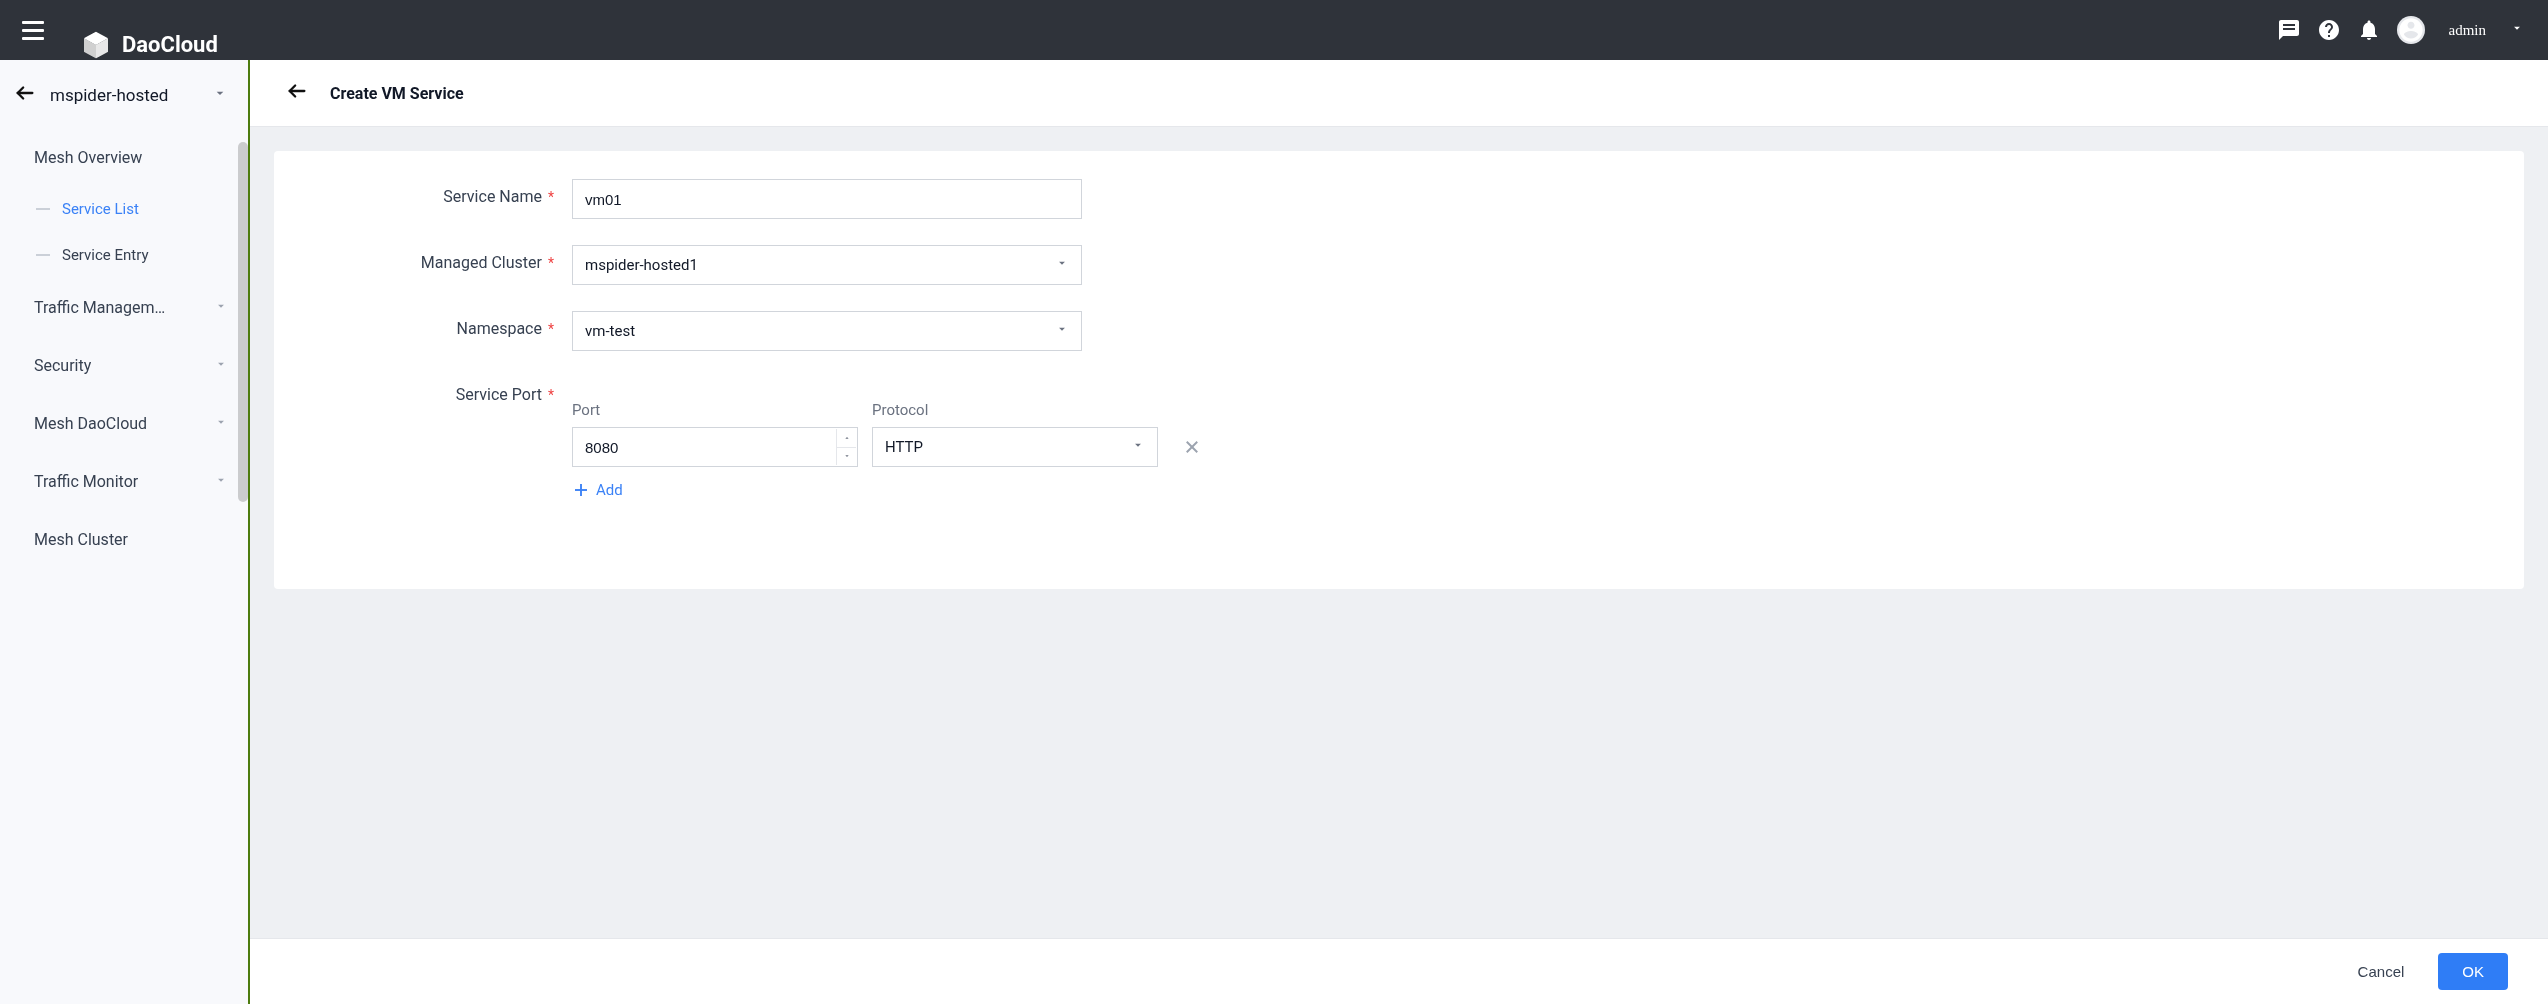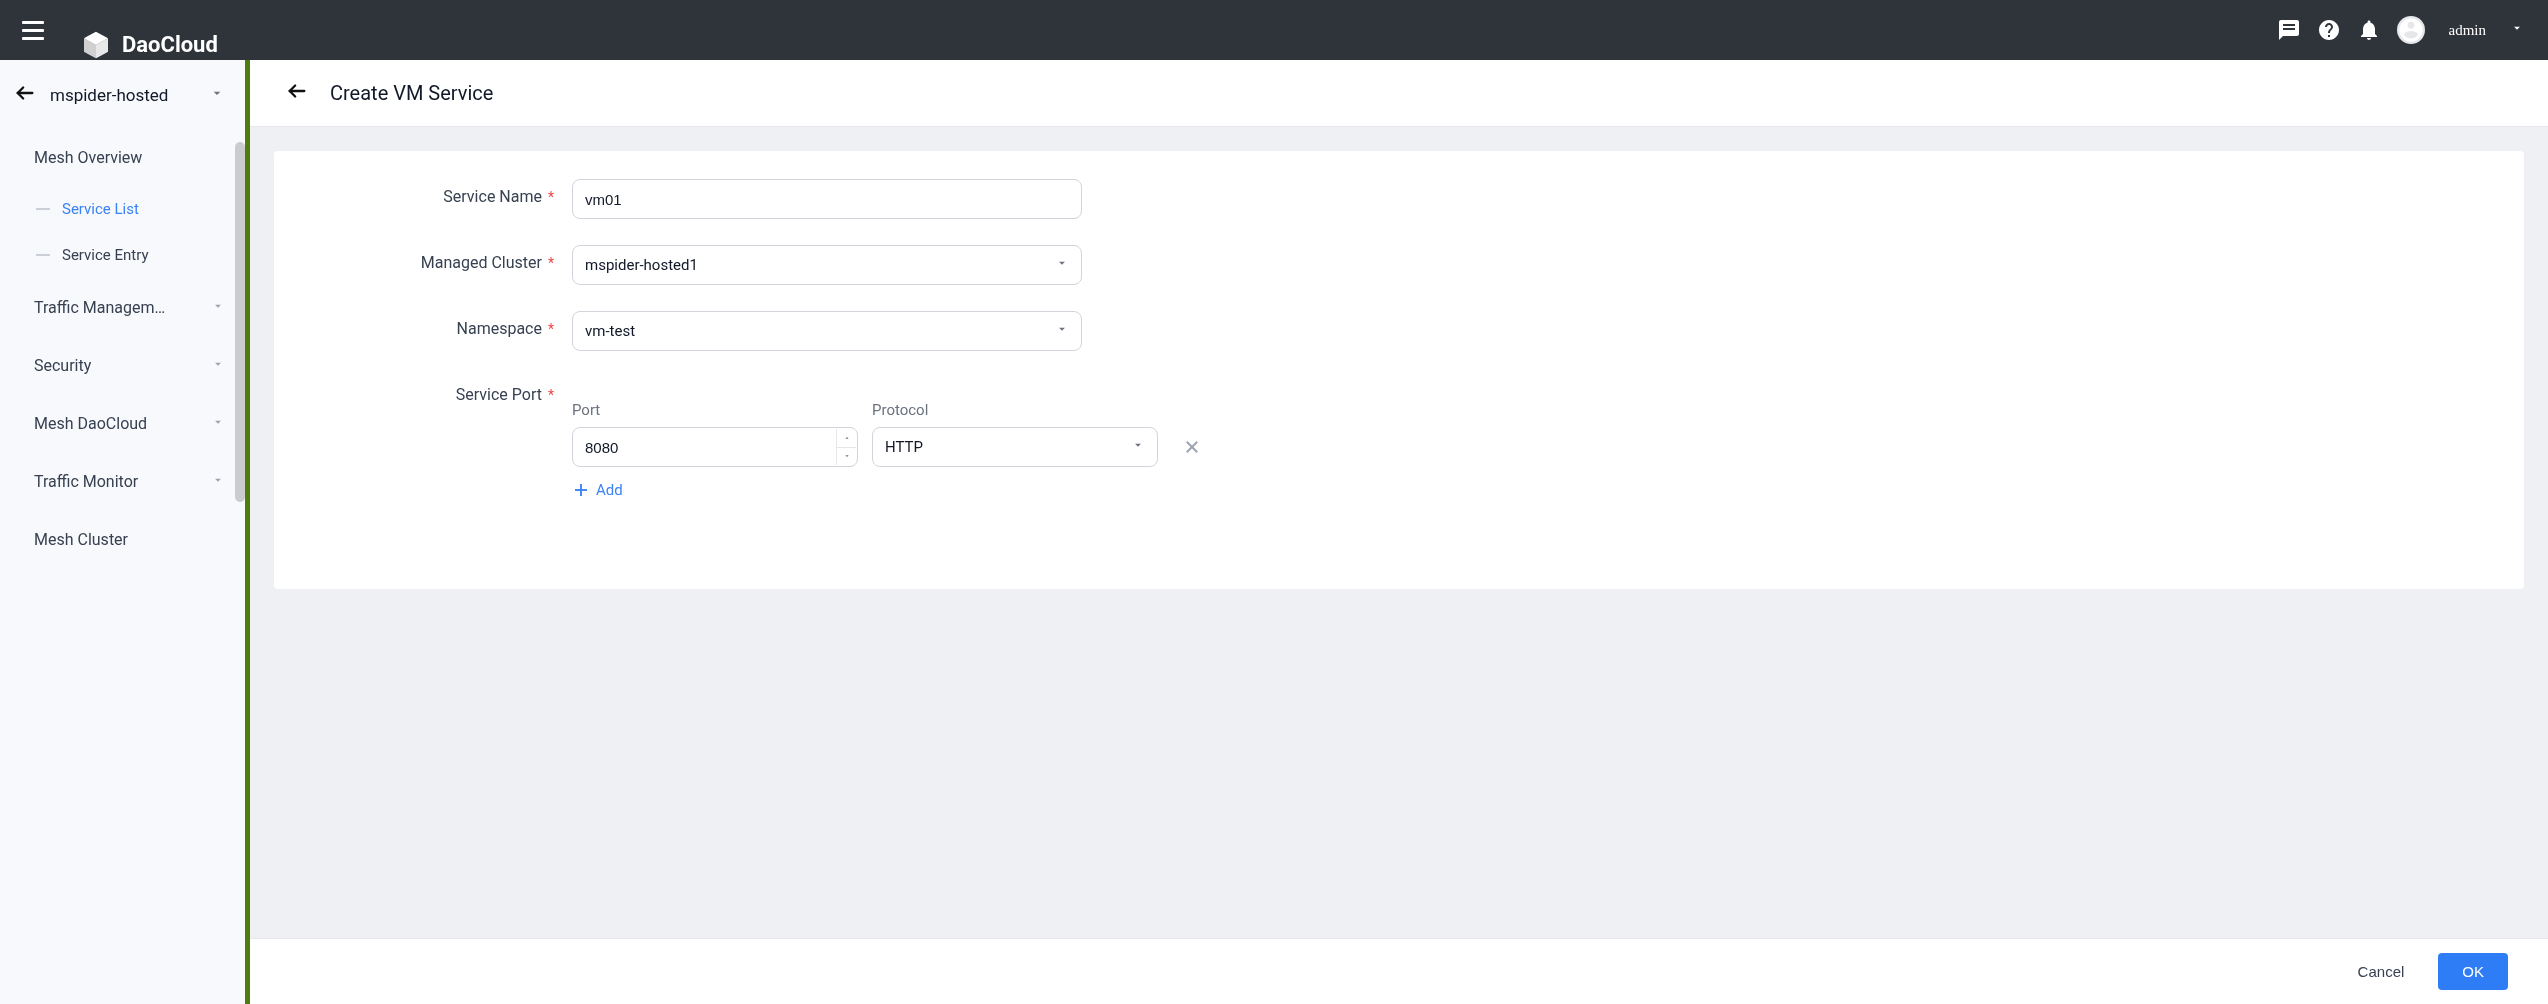--- a/index.html
+++ b/index.html
@@ -36,21 +36,21 @@
     
     
     .page { display: flex; height: calc(100vh - 60px); }
     
     
     .sidebar {
       width: 250px;
       background: #f8f9fc;
       position: relative;
       overflow-y: auto;
-      border-right: 5px solid #4d7c0f;
+      border-right: 2px solid #4d7c0f;
     }
     .sidebar-scrollbar {
       position: absolute;
       right: 0; top: 82px;
       width: 10px; height: 360px;
       background: rgba(0,0,0,0.18);
       border-radius: 5px;
     }
     .mesh-switch {
       display: flex; align-items: center; gap: 14px;
@@ -89,36 +89,36 @@
     
     .main { flex: 1; background: #eef0f3; display: flex; flex-direction: column; overflow: hidden; }
     .page-header {
       background: #fff;
       padding: 20px 36px;
       display: flex; align-items: center; gap: 22px;
       border-bottom: 1px solid #e5e7eb;
     }
     .page-header .back { cursor: pointer; }
     .page-header .back svg { width: 22px; height: 22px; stroke: #111; }
-    .page-title { font-size: 20px; font-weight: 400; color: #111827; }
+    .page-title { font-size: 16px; font-weight: 700; color: #111827; }
     
     .content-scroll { flex: 1; overflow-y: auto; padding: 24px; }
     .form-card { background: #fff; border-radius: 4px; padding: 28px 40px 60px 40px; }
     
     .form-row { display: flex; align-items: flex-start; margin-bottom: 26px; gap: 8px; }
     .form-label { width: 250px; text-align: right; padding-right: 10px; font-size: 16px; color: #374151; padding-top: 8px; display: flex; justify-content: flex-end; align-items: baseline; gap: 6px; }
     .req { color: #ef4444; font-size: 14px; }
     .form-control { flex: 1; max-width: 510px; }
     .form-control-wide { flex: 1; max-width: 640px; margin-top: 24px; }
     
     .text-input, .select-input, .number-input {
       width: 100%;
       height: 40px;
       border: 1px solid #d1d5db;
-      border-radius: 8px;
+      border-radius: 0;
       padding: 0 12px;
       font-size: 15px;
       color: #111827;
       display: flex;
       align-items: center;
       justify-content: space-between;
       background: #fff;
     }
     .text-input input, .number-input input { border: none; outline: none; width: 100%; font-size: 15px; color: #111827; background: transparent; }
     .select-input { cursor: pointer; }

